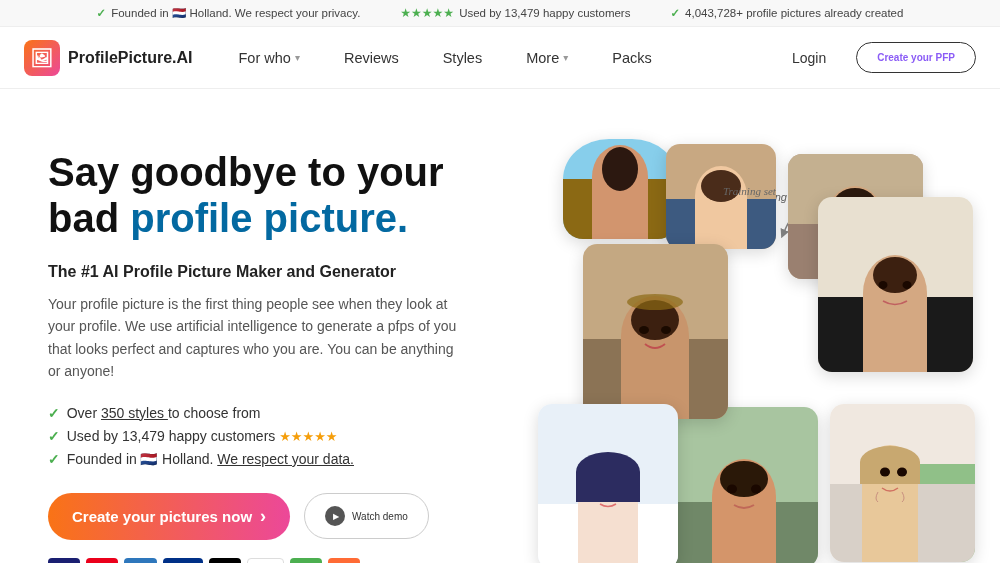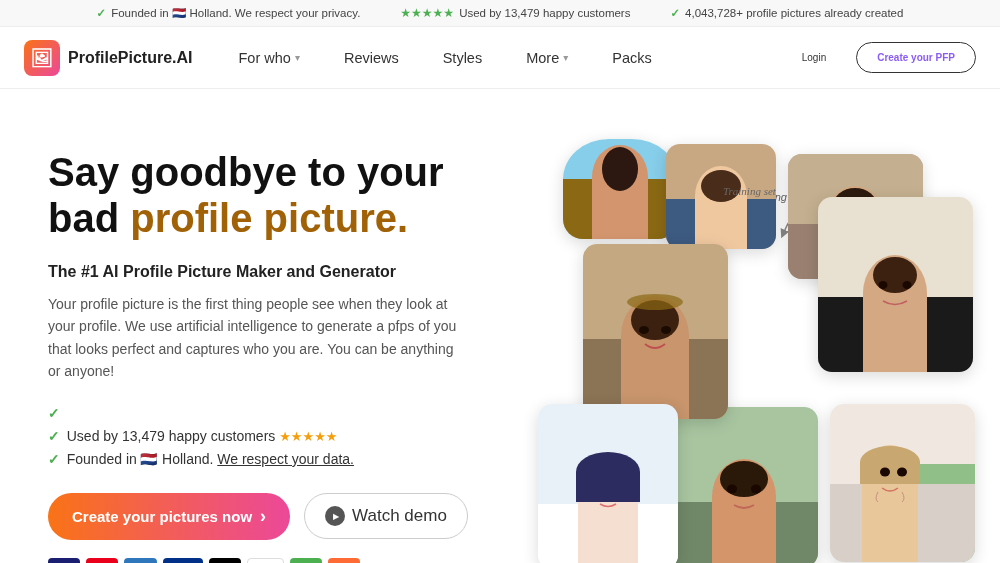--- a/index.html
+++ b/index.html
@@ -43,42 +43,42 @@
       color: white; font-size: 18px; font-weight: bold;
     }
     .nav-links { display: flex; align-items: center; gap: 16px; flex: 1; }
     .nav-link {
       padding: 8px 14px; font-size: 14.5px; color: #333;
       cursor: pointer; border-radius: 6px;
       display: flex; align-items: center; gap: 4px;
     }
     .nav-right { display: flex; align-items: center; gap: 12px; }
     .btn-login {
-      padding: 8px 18px; font-size: 10px; color: #333;
+      padding: 8px 18px; font-size: 14px; color: #333;
       background: none; border: none; cursor: pointer; font-weight: 500;
     }
     .btn-create-pfp {
       padding: 9px 20px; font-size: 10px; color: #8b5cf6;
       background: white; border: 1.5px solid #333; border-radius: 22px;
       cursor: pointer; font-weight: 600;
     }
 
     
     .main {
       display: flex;
       padding: 50px 48px 0 48px;
       gap: 40px;
       min-height: 460px;
     }
     .left { flex: 0 0 420px; padding-top: 10px; }
     .right { flex: 1; position: relative; display: flex; justify-content: center; }
 
     
     .hero-title { font-size: 40px; font-weight: 800; line-height: 1.15; color: #111; margin-bottom: 22px; }
-    .hero-title .highlight { color: #a16207; }
+    .hero-title .highlight { color: #0369a1; }
     .hero-subtitle { font-size: 16px; font-weight: 700; color: #222; margin-bottom: 12px; }
     .hero-desc { font-size: 14px; color: #555; line-height: 1.6; margin-bottom: 22px; }
 
     
     .feature-list { list-style: none; margin-bottom: 26px; }
     .feature-list li { font-size: 14px; color: #333; margin-bottom: 7px; display: flex; align-items: center; gap: 7px; }
     .feature-list li .check-green { color: #4caf50; font-weight: bold; font-size: 14px; }
     .feature-list li a { color: #333; text-decoration: underline; }
     .flag { font-size: 14px; }
     .mini-stars { color: #f59e0b; font-size: 13px; }
@@ -89,21 +89,21 @@
       padding: 13px 24px; border-radius: 28px;
       background: linear-gradient(90deg, #f97316, #ec4899);
       color: white; font-size: 15px; font-weight: 600;
       border: none; cursor: pointer; display: flex; align-items: center; gap: 8px;
       white-space: nowrap;
     }
     .btn-cta-primary .arrow { font-size: 18px; }
     .btn-watch {
       padding: 12px 20px; border-radius: 28px;
       background: white; border: 1.5px solid #ccc;
-      font-size: 17px; font-weight: 500; color: #333;
+      font-size: 10px; font-weight: 500; color: #333;
       cursor: pointer; display: flex; align-items: center; gap: 7px;
     }
     .play-icon { width: 20px; height: 20px; border-radius: 50%; background: #555; display: flex; align-items: center; justify-content: center; }
     .play-icon::after { content: '▶'; font-size: 8px; color: white; margin-left: 2px; }
 
     
     .payment-row { display: flex; align-items: center; gap: 6px; margin-bottom: 6px; flex-wrap: wrap; }
     .payment-icon {
       height: 22px; min-width: 32px; border-radius: 4px;
       background: #e8e8e8; display: flex; align-items: center; justify-content: center;
@@ -173,20 +173,21 @@
       <span>Say goodbye to your</span><br>
       <span>bad</span>
       <span class="highlight">profile picture.</span>
     </h1>
     <p class="hero-subtitle">The #1 AI Profile Picture Maker and Generator</p>
     <p class="hero-desc">Your profile picture is the first thing people see when they look at your profile. We use artificial intelligence to generate a pfps of you that looks perfect and captures who you are. You can be anything or anyone!</p>
 
     <ul class="feature-list">
       <li>
         <span class="check-green">✓</span>
+        <span>Over <a href="#">350 styles </a>to choose from</span>
       </li>
       <li>
         <span class="check-green">✓</span>
         <span>Used by 13,479 happy customers <span class="mini-stars">★★★★★</span></span>
       </li>
       <li>
         <span class="check-green">✓</span>
         <span>Founded in <span class="flag">🇳🇱</span> Holland. <a href="#">We respect your data.</a></span>
       </li>
     </ul>

